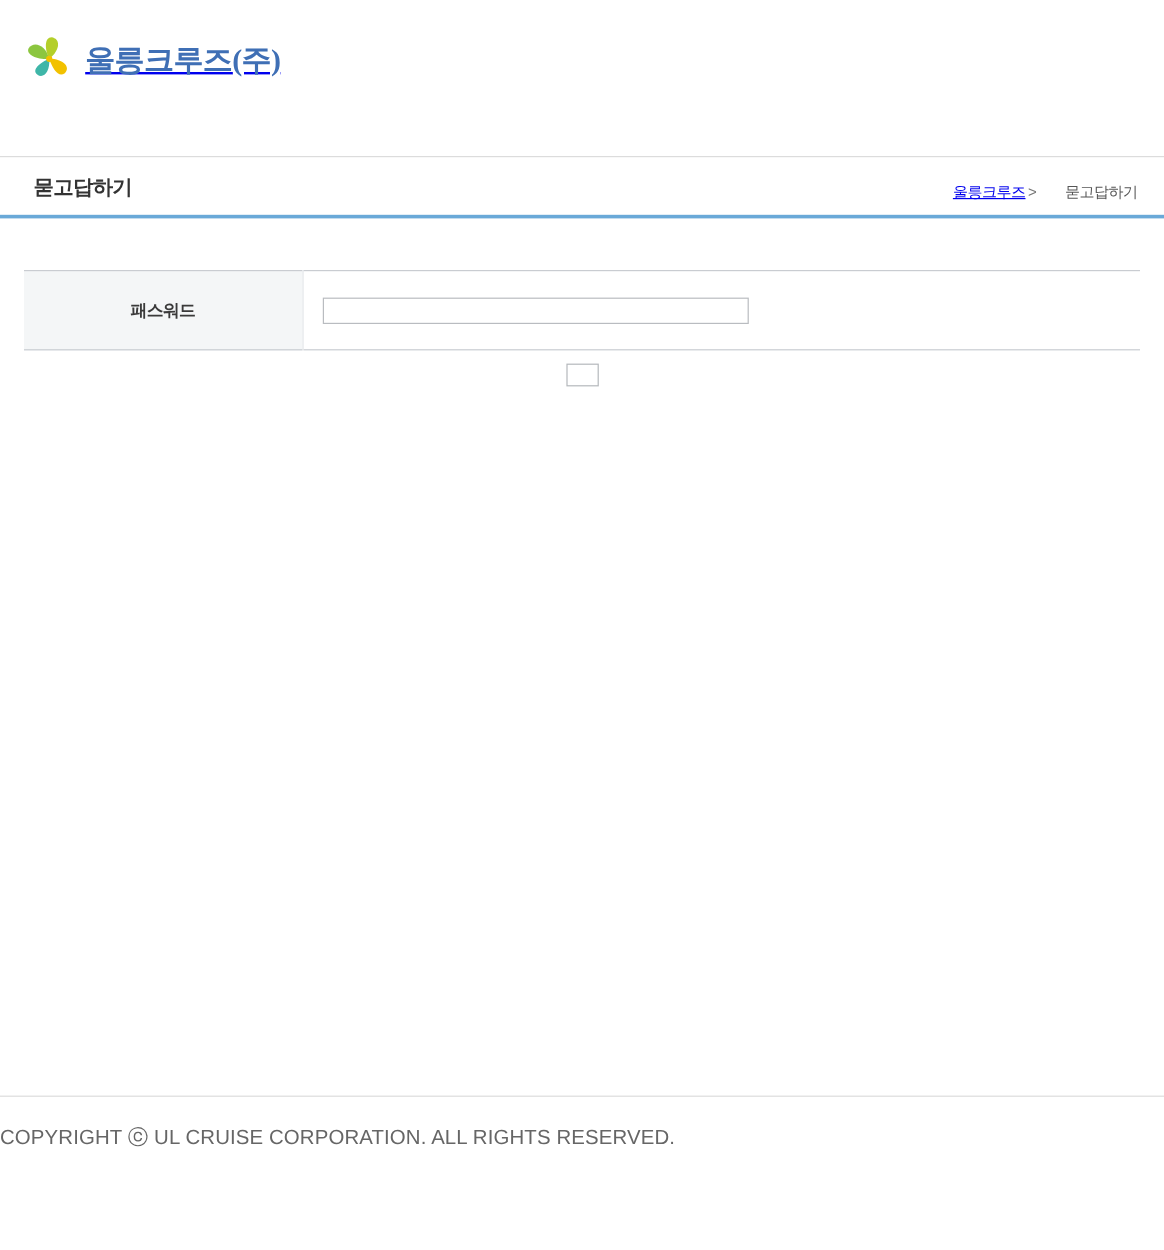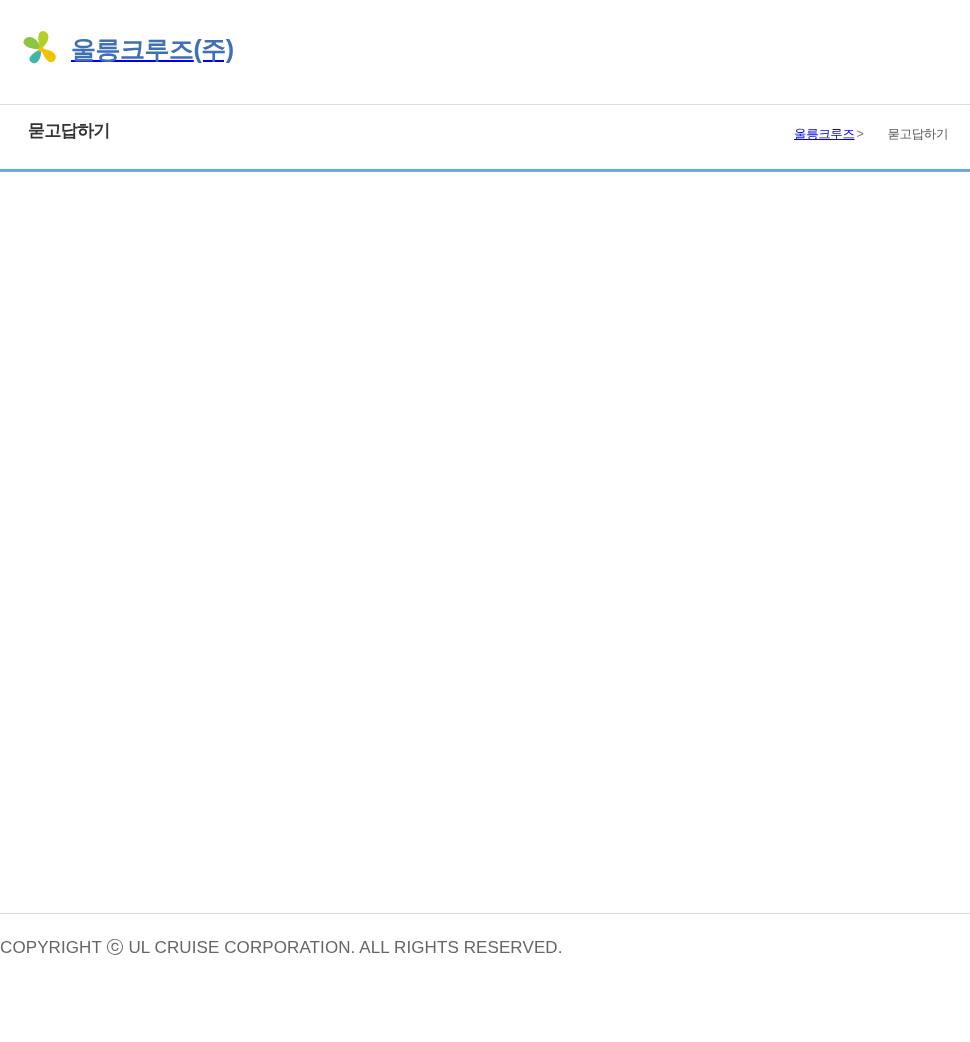--- a/index.html
+++ b/index.html
@@ -37,30 +37,32 @@
     position: relative;
     margin-right: 9px;
     flex: 0 0 auto;
   }
   .logo-text {
     font-size: 25px;
     font-weight: bold;
     letter-spacing: -0.5px;
     white-space: nowrap;
     color: #3f6fb5;
+    font-family: Liberation Serif, serif;
   }
   .logo-text .suffix { color: #3f6fb5; }
 
   
   .title-bar {
     position: relative;
-    height: 68px;
+    height: 52px;
     border-top: 1px solid #dcdcdc;
     border-bottom: 3px solid #6aa9d8;
     background: #ffffff;
+    margin-top: 26px;
   }
   .page-title {
     position: absolute;
     left: 28px;
     top: 14px;
     font-size: 17px;
     font-weight: bold;
     color: #333333;
     letter-spacing: -0.6px;
   }
@@ -172,18 +174,33 @@
     </a>
   </div>
 
   <div class="title-bar">
     <div class="page-title">묻고답하기</div>
     <div class="breadcrumb">
       <a href="#">울릉크루즈</a><span class="crumb-sep">&gt;</span><span class="crumb-current">묻고답하기</span>
     </div>
   </div>
 
+  <div class="content">
+    <table class="form-table">
+      <tbody>
+        <tr>
+          <th>패스워드</th>
+          <td>
+            <input class="pw-input" type="password" placeholder="" style="">
+          </td>
+        </tr>
+      </tbody>
+    </table>
+    <div class="submit-row">
+      <button class="submit-btn" type="button"></button>
+    </div>
+  </div>
 
   <div class="site-footer">
     <div class="copyright">COPYRIGHT ⓒ UL CRUISE CORPORATION. ALL RIGHTS RESERVED.</div>
   </div>
 
 </div>
 
 </body></html>

